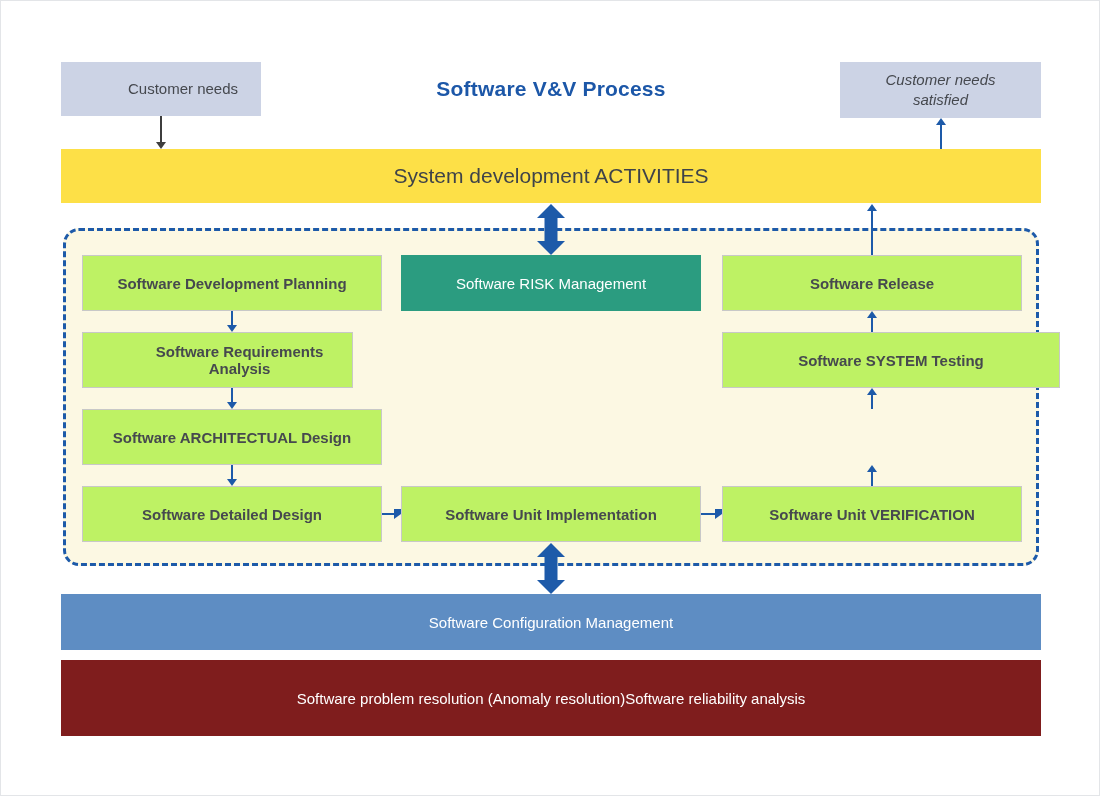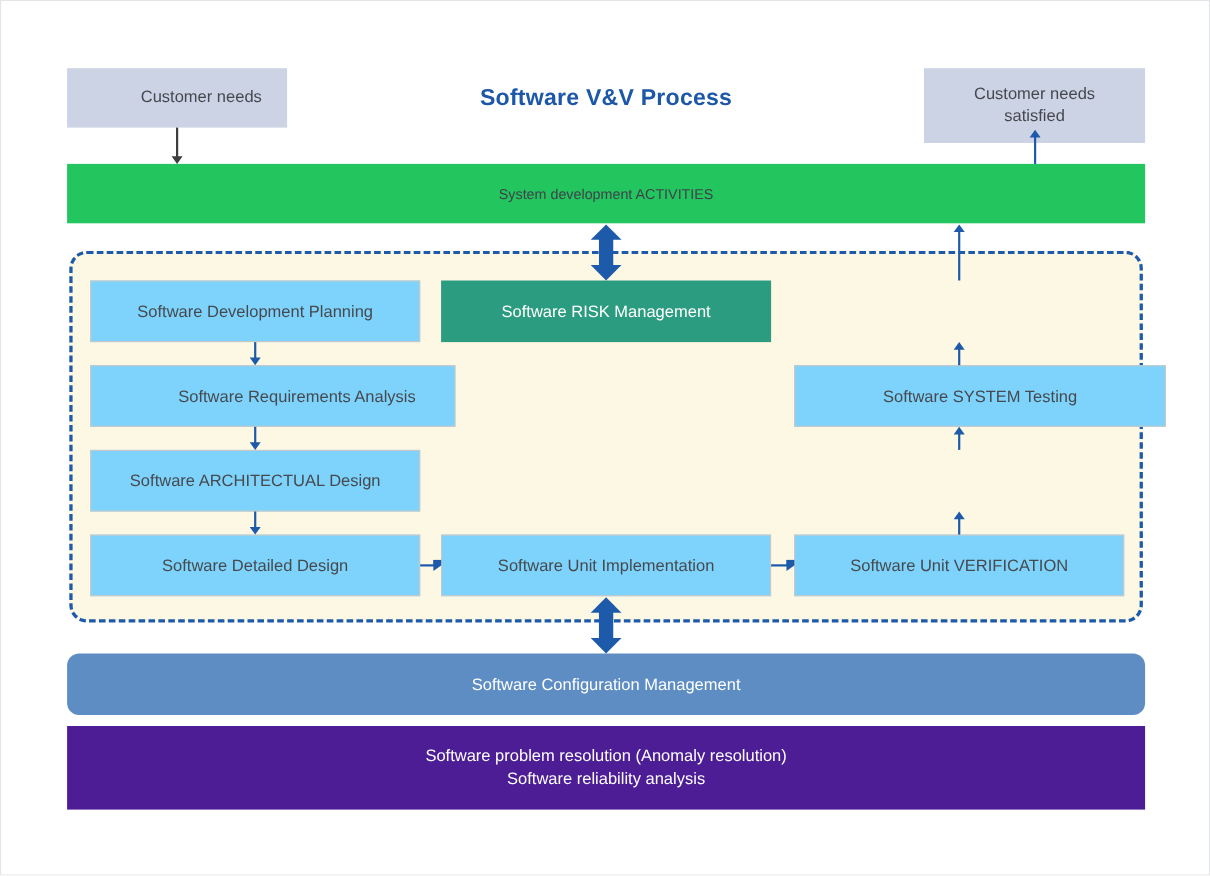--- a/index.html
+++ b/index.html
@@ -18,50 +18,51 @@
     font-size: 21px; font-weight: 700; color: #1c57a8; letter-spacing: 0.2px;
   }
 
   .soft-box {
     background: #ccd3e5; color: #45484e; font-size: 15px;
     display: flex; align-items: center; justify-content: center;
     text-align: center; line-height: 1.35;
   }
 
   .band {
-    background: #22c55e; color: #3f4349; font-size: 13px;
+    background: #fde047; color: #3f4349; font-size: 21px;
     display: flex; align-items: center; justify-content: center; text-align: center;
   }
 
   .white-box {
-    background: #7dd3fc; border: 1px solid #c8c8c8; color: #46494e;
+    background: #bef264; border: 1px solid #c8c8c8; color: #46494e;
     font-size: 15px; display: flex; align-items: center; justify-content: center;
     text-align: center;
+    font-weight: bold;
   }
 
   .green-box {
     background: #2b9c80; color: #ffffff; font-size: 15px;
     display: flex; align-items: center; justify-content: center; text-align: center;
   }
 
   .dashed-region {
     left: 62px; top: 227px; width: 976px; height: 338px;
     background: #fcf8e3; border: 3px dashed #1d5aa9; border-radius: 16px;
   }
 
   .config-band {
     left: 60px; top: 593px; width: 980px; height: 56px;
     background: #5e8dc3; color: #ffffff; font-size: 15px;
-    display: flex; align-items: center; justify-content: center; border-radius: 11px;
+    display: flex; align-items: center; justify-content: center;
   }
 
   .problem-band {
     left: 60px; top: 659px; width: 980px; height: 76px;
-    background: #4c1d95; color: #ffffff; font-size: 15px;
-    display: flex; flex-direction: column; align-items: center; justify-content: center;
+    background: #7f1d1d; color: #ffffff; font-size: 15px;
+    display: flex; flex-direction: row; align-items: center; justify-content: center;
     line-height: 1.4;
   }
 
   
   .arr { position: absolute; }
   .arr .shaft-v { position: absolute; left: 50%; transform: translateX(-50%); width: 2px; }
   .arr .shaft-h { position: absolute; top: 50%; transform: translateY(-50%); height: 2px; }
   .arr .head { position: absolute; width: 0; height: 0; }
 
   .arr-down .shaft-v { top: 0; bottom: 5px; }
@@ -97,34 +98,35 @@
     border-top: 14px solid #1d5aa9; }
 </style>
 </head>
 <body>
 
 <div class="frame">
 
   <div class="abs page-title">Software V&amp;V Process</div>
 
   <div class="abs soft-box" style="left:60px; top:61px; width:200px; height:54px;padding-left:44px;">Customer needs</div>
-  <div class="abs soft-box" style="left:839px; top:61px; width:201px; height:68px; padding:0 28px;">Customer needs satisfied</div>
+  <div class="abs soft-box" style="left:839px; top:61px; width:201px; height:56px; padding:0 28px;font-style:italic;">Customer needs satisfied</div>
 
   <div class="abs band" style="left:60px; top:148px; width:980px; height:54px;">System development ACTIVITIES</div>
 
   <div class="abs dashed-region"></div>
 
   <div class="abs white-box" style="left:81px; top:254px; width:300px; height:56px;">Software Development Planning</div>
-  <div class="abs white-box" style="left:81px; top:331px; width:332px; height:56px;padding-left:44px;">Software Requirements Analysis</div>
+  <div class="abs white-box" style="left:81px; top:331px; width:271px; height:56px;padding-left:44px;">Software Requirements Analysis</div>
   <div class="abs white-box" style="left:81px; top:408px; width:300px; height:56px;">Software ARCHITECTUAL Design</div>
   <div class="abs white-box" style="left:81px; top:485px; width:300px; height:56px;">Software Detailed Design</div>
 
   <div class="abs green-box" style="left:400px; top:254px; width:300px; height:56px;">Software RISK Management</div>
   <div class="abs white-box" style="left:400px; top:485px; width:300px; height:56px;">Software Unit Implementation</div>
 
+  <div class="abs white-box" style="left:721px; top:254px; width:300px; height:56px;">Software Release</div>
   <div class="abs white-box" style="left:721px; top:331px; width:338px; height:56px;">Software SYSTEM Testing</div>
   <div class="abs white-box" style="left:721px; top:485px; width:300px; height:56px;">Software Unit VERIFICATION</div>
 
   <div class="abs config-band">Software Configuration Management</div>
   <div class="abs problem-band">
     <div>Software problem resolution (Anomaly resolution)</div>
     <div>Software reliability analysis</div>
   </div>
 
   <div class="arr arr-down dark" style="left:155px; top:115px; width:10px; height:33px;">

